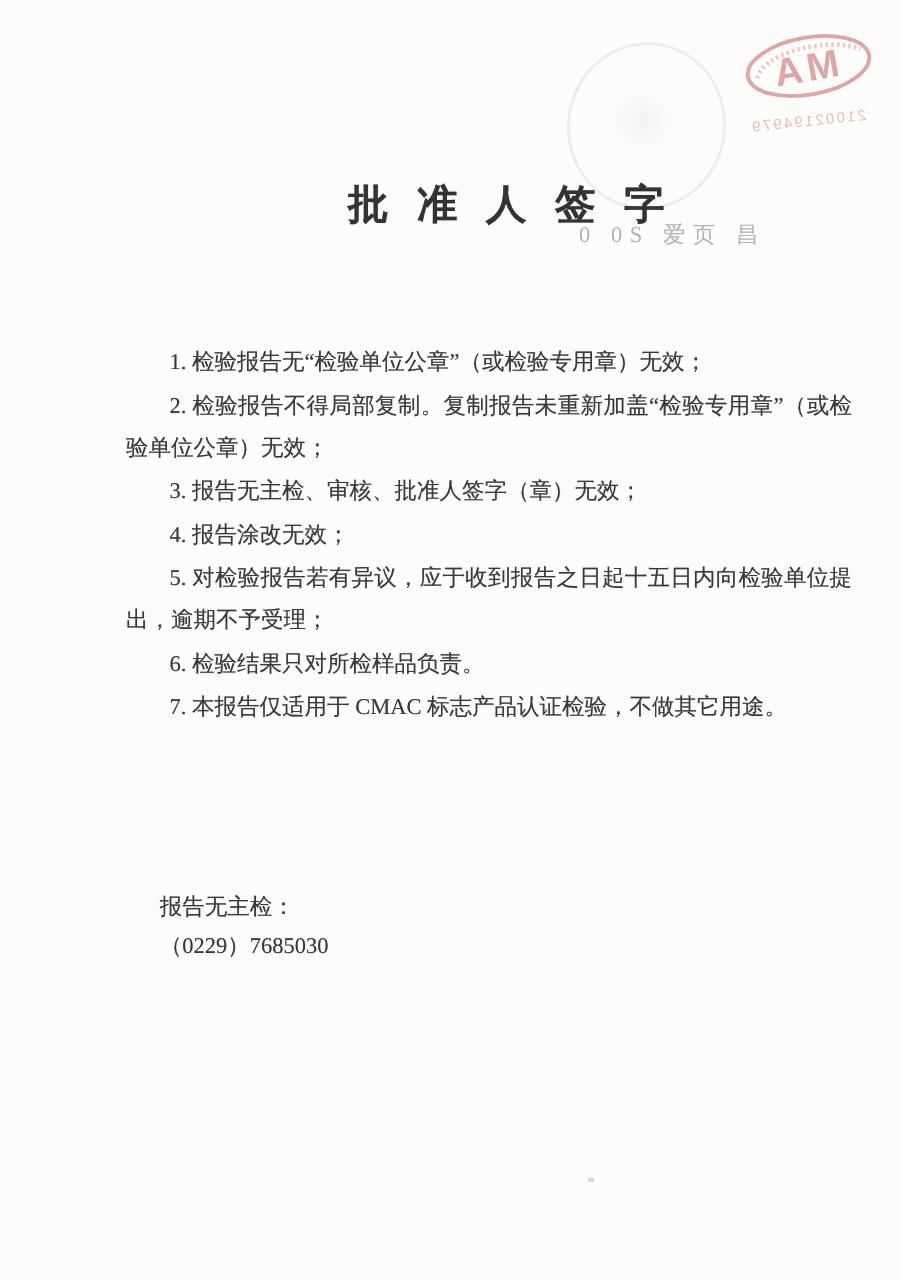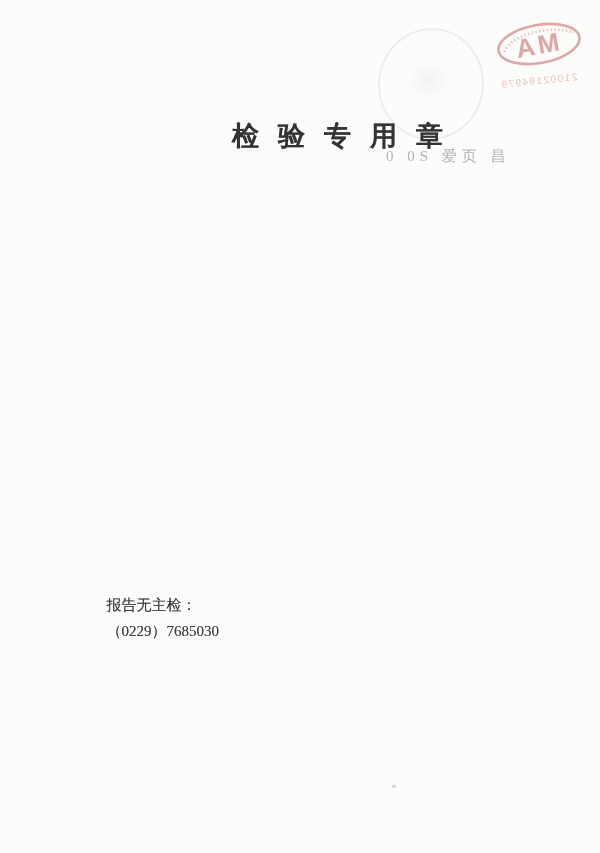--- a/index.html
+++ b/index.html
@@ -85,24 +85,33 @@
         <ellipse cx="61" cy="38" rx="41" ry="19" fill="none" stroke="#c96161" stroke-width="2.6"></ellipse>
         <path d="M26,40 A39,17 0 0 1 97,33" fill="none" stroke="#d08080" stroke-width="3" stroke-dasharray="1.6 2.2" opacity="0.75"></path>
         <text x="61" y="48" text-anchor="middle" font-size="26" font-weight="bold" font-family="Liberation Sans, sans-serif" fill="#c96161" letter-spacing="3">AM</text>
       </g>
       <g transform="translate(61,78) rotate(-6) scale(-1,1)" opacity="0.40">
         <text x="0" y="0" text-anchor="middle" font-size="10" letter-spacing="1.5" font-family="Liberation Sans, sans-serif" fill="#c96161">21002194979</text>
       </g>
     </svg>
   </div>
 
-  <div class="doc-title">检验专用章</div>
+  <div class="doc-title">批准人签字</div>
 
   <div class="ghost-text">0 0S 爱页 昌</div>
 
+  <div class="notes">
+    <p>1. 检验报告无“检验单位公章”（或检验专用章）无效；</p>
+    <p>2. 检验报告不得局部复制。复制报告未重新加盖“检验专用章”（或检验单位公章）无效；</p>
+    <p>3. 报告无主检、审核、批准人签字（章）无效；</p>
+    <p>4. 报告涂改无效；</p>
+    <p>5. 对检验报告若有异议，应于收到报告之日起十五日内向检验单位提出，逾期不予受理；</p>
+    <p>6. 检验结果只对所检样品负责。</p>
+    <p>7. 本报告仅适用于 CMAC 标志产品认证检验，不做其它用途。</p>
+  </div>
 
   <div class="footer">
     <div class="line">
       <span class="label">报告无主检：</span>
       <span class="value">（0229）7685030</span>
     </div>
 
   </div>
 
   <div class="speck"></div>

